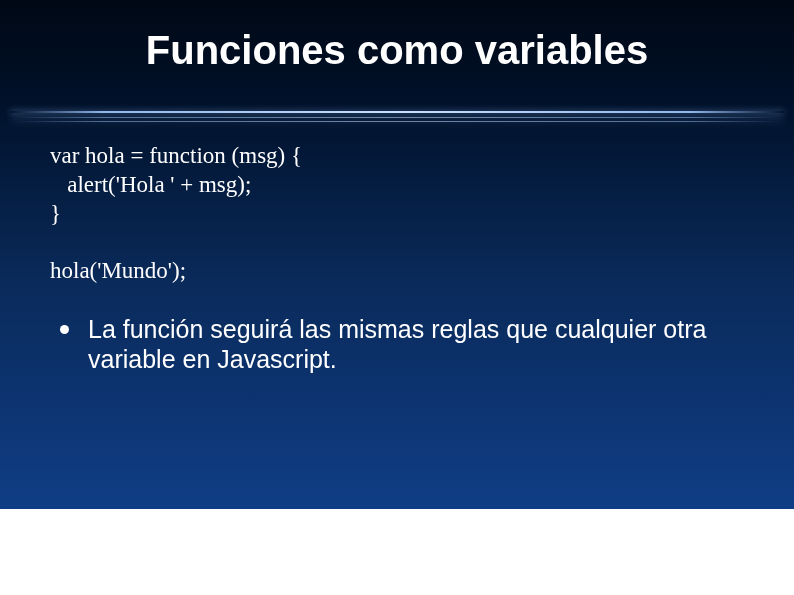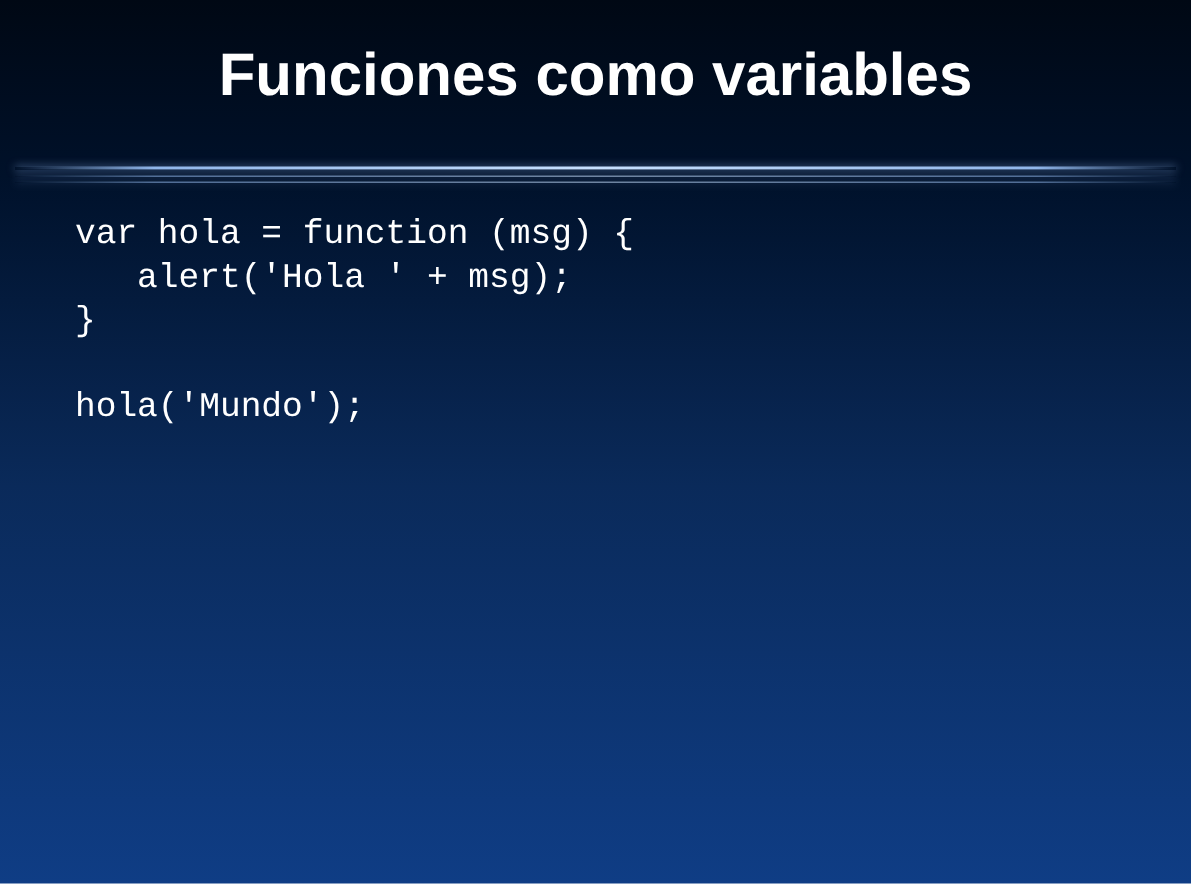--- a/index.html
+++ b/index.html
@@ -5,21 +5,21 @@
   html, body {
     margin: 0;
     padding: 0;
     width: 794px;
     height: 595px;
     overflow: hidden;
     font-family: Arial, Helvetica, sans-serif;
   }
   .slide {
     width: 794px;
-    height: 589px;
+    height: 509px;
     background:
       linear-gradient(to bottom,
         #000814 0%,
         #00112a 20%,
         #0a2a5a 55%,
         #0f3d85 100%);
     color: #ffffff;
     position: relative;
     box-sizing: border-box;
   }
@@ -45,21 +45,21 @@
       rgba(120,170,230,0) 100%);
     box-shadow: 0 0 6px rgba(160,200,255,0.6);
     margin: 0 10px 4px 10px;
   }
   .rule.thin {
     height: 1px;
     opacity: 0.55;
     margin-bottom: 3px;
   }
   .code {
-    font-family: Liberation Mono, monospace;
+    font-family: Liberation Serif, serif;
     font-size: 23px;
     white-space: pre;
     color: #ffffff;
     margin: 20px 50px 0 50px;
     line-height: 1.25;
   }
   .bullets {
     list-style: none;
     margin: 28px 60px 0 60px;
     padding: 0;
@@ -95,14 +95,15 @@
     <div class="rule thin"></div>
   </div>
 
   <pre class="code">var hola = function (msg) {
    alert('Hola ' + msg);
 }
 
 hola('Mundo');</pre>
 
   <ul class="bullets">
+    <li>La función seguirá las mismas reglas que cualquier otra variable en Javascript.</li>
   </ul>
 </div>
 
 </body></html>

